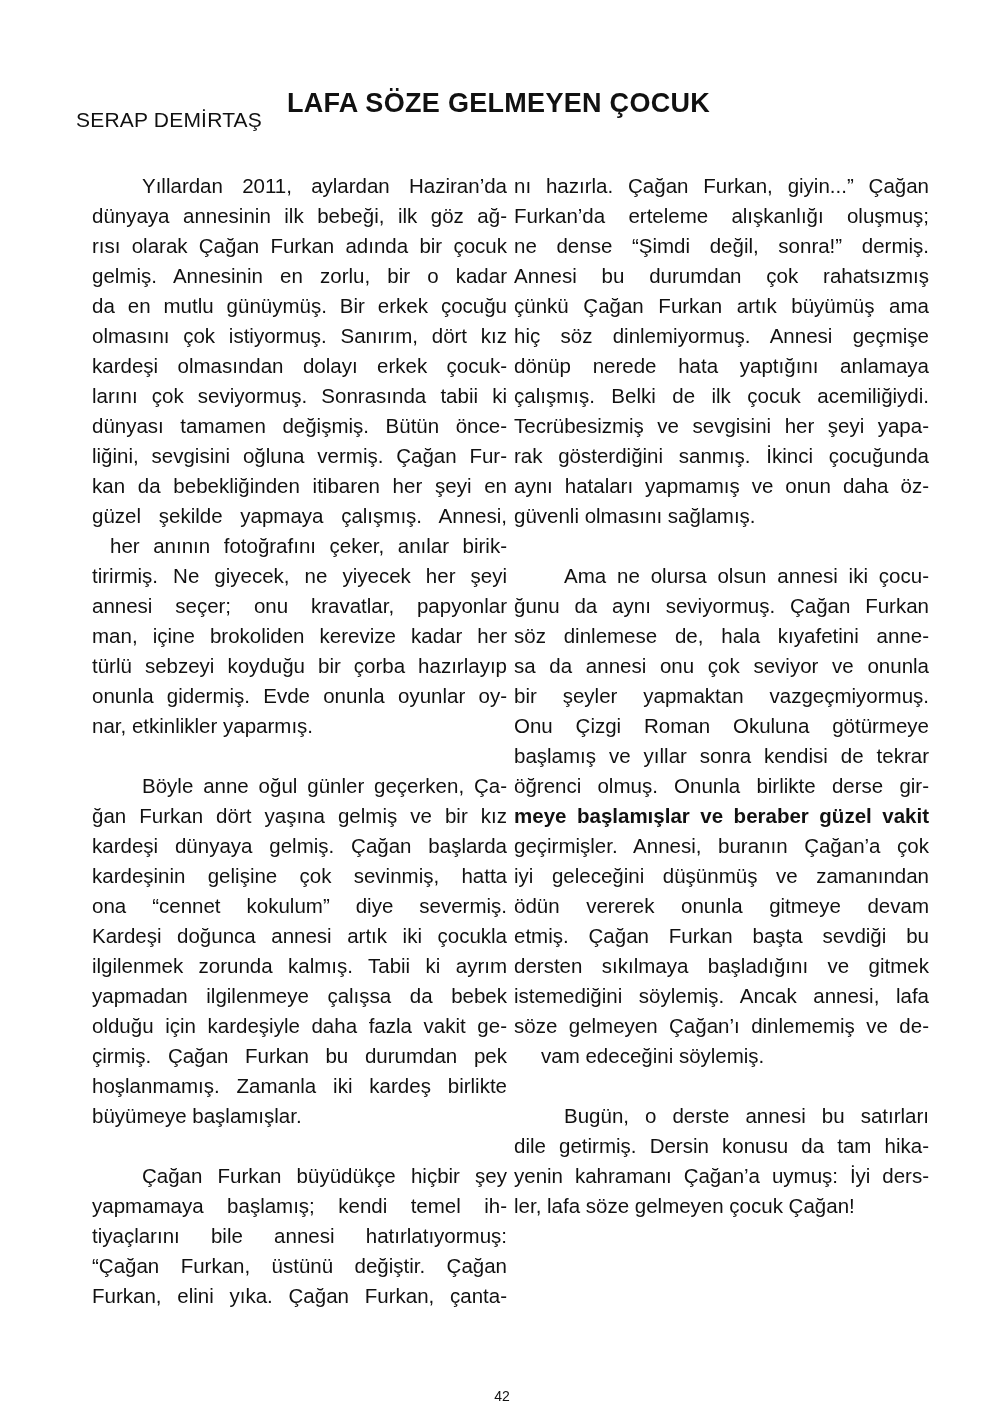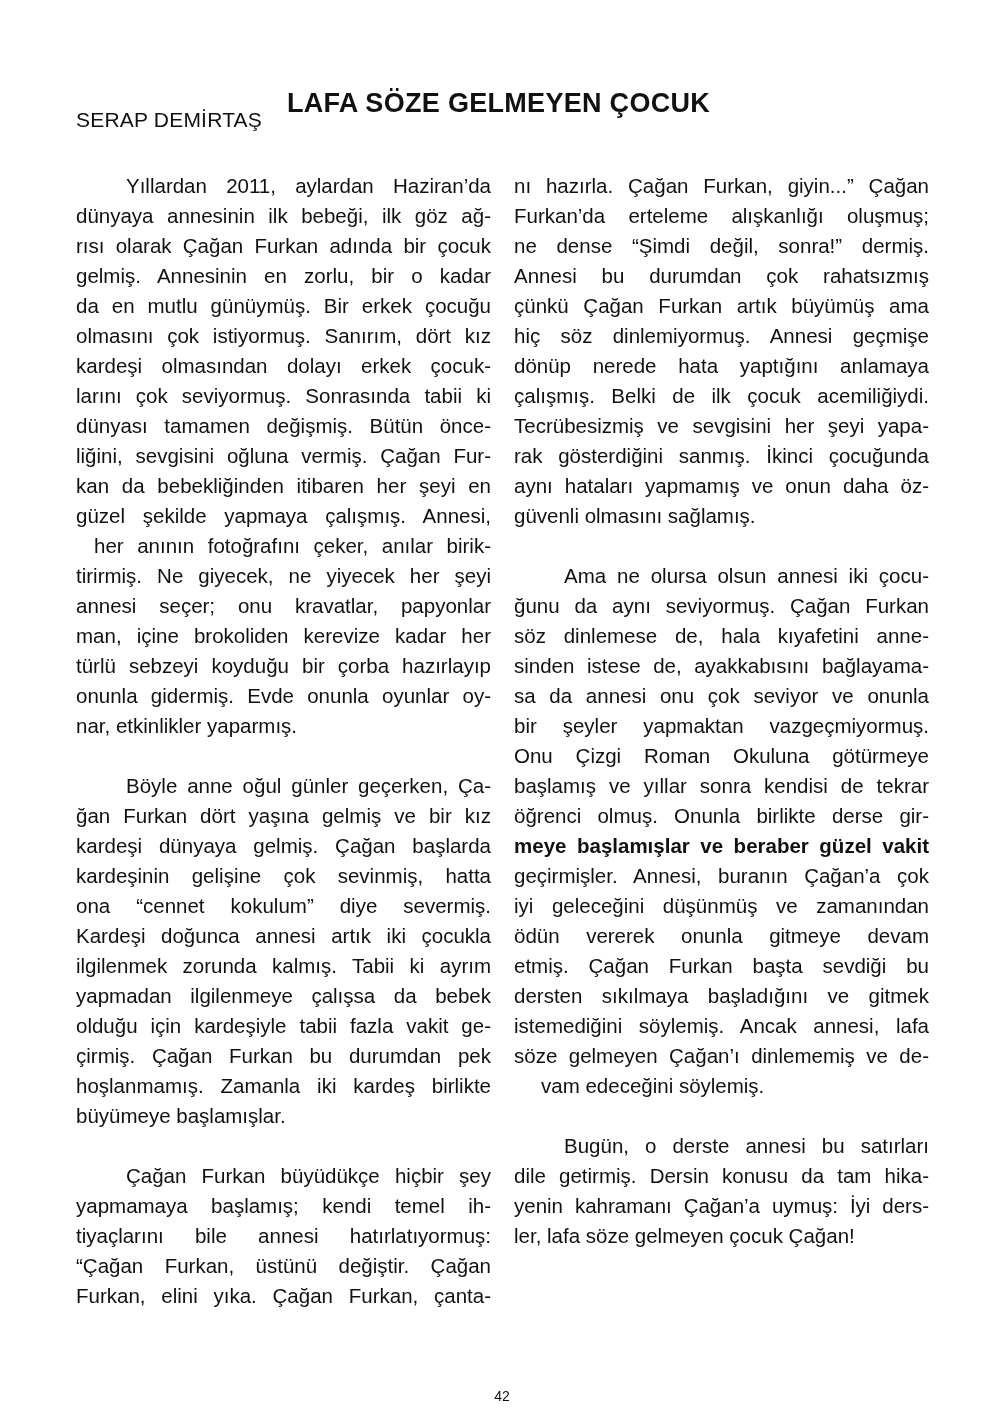--- a/index.html
+++ b/index.html
@@ -33,21 +33,21 @@
       left: 76px;
       top: 108px;
       font-size: 21px;
       letter-spacing: 0.2px;
     }
     .column {
       position: absolute;
       top: 171px;
       width: 415px;
     }
-    .col-left { left: 76px; }
+    .col-left { left: 92px; }
     .col-right { left: 514px; }
     .line {
       height: 30px;
       line-height: 30px;
       font-size: 20.5px;
       text-align: justify;
       text-align-last: justify;
       white-space: nowrap;
       overflow: visible;
     }
@@ -100,21 +100,21 @@
     <div class="gap"></div>
     <div class="paragraph">
       <div class="line indent" style="white-space: normal;">Böyle anne oğul günler geçerken, Ça-</div>
       <div class="line" style="white-space: normal;">ğan Furkan dört yaşına gelmiş ve bir kız</div>
       <div class="line" style="white-space: normal;">kardeşi dünyaya gelmiş. Çağan başlarda</div>
       <div class="line" style="white-space: normal;">kardeşinin gelişine çok sevinmiş, hatta</div>
       <div class="line" style="white-space: normal;">ona “cennet kokulum” diye severmiş.</div>
       <div class="line" style="white-space: normal;">Kardeşi doğunca annesi artık iki çocukla</div>
       <div class="line" style="white-space: normal;">ilgilenmek zorunda kalmış. Tabii ki ayrım</div>
       <div class="line" style="white-space: normal;">yapmadan ilgilenmeye çalışsa da bebek</div>
-      <div class="line" style="white-space: normal;">olduğu için kardeşiyle tabii fazla vakit ge-</div>
+      <div class="line" style="white-space: normal;">olduğu için kardeşiyle daha fazla vakit ge-</div>
       <div class="line" style="white-space: normal;">çirmiş. Çağan Furkan bu durumdan pek</div>
       <div class="line" style="white-space: normal;">hoşlanmamış. Zamanla iki kardeş birlikte</div>
       <div class="line last" style="white-space: normal;">büyümeye başlamışlar.</div>
     </div>
     <div class="gap"></div>
     <div class="paragraph">
       <div class="line indent" style="white-space: normal;">Çağan Furkan büyüdükçe hiçbir şey</div>
       <div class="line" style="white-space: normal;">yapmamaya başlamış; kendi temel ih-</div>
       <div class="line" style="white-space: normal;">tiyaçlarını bile annesi hatırlatıyormuş:</div>
       <div class="line" style="white-space: normal;">“Çağan Furkan, üstünü değiştir. Çağan</div>
@@ -134,21 +134,20 @@
       <div class="line" style="white-space: normal;">Tecrübesizmiş ve sevgisini her şeyi yapa-</div>
       <div class="line" style="white-space: normal;">rak gösterdiğini sanmış. İkinci çocuğunda</div>
       <div class="line" style="white-space: normal;">aynı hataları yapmamış ve onun daha öz-</div>
       <div class="line last" style="white-space: normal;">güvenli olmasını sağlamış.</div>
     </div>
     <div class="gap"></div>
     <div class="paragraph">
       <div class="line indent" style="white-space: normal;">Ama ne olursa olsun annesi iki çocu-</div>
       <div class="line" style="white-space: normal;">ğunu da aynı seviyormuş. Çağan Furkan</div>
       <div class="line" style="white-space: normal;">söz dinlemese de, hala kıyafetini anne-</div>
-      <div class="line" style="white-space: normal;">sinden istese de, ayakkabısını bağlayama-</div>
       <div class="line" style="white-space: normal;">sa da annesi onu çok seviyor ve onunla</div>
       <div class="line" style="white-space: normal;">bir şeyler yapmaktan vazgeçmiyormuş.</div>
       <div class="line" style="white-space: normal;">Onu Çizgi Roman Okuluna götürmeye</div>
       <div class="line" style="white-space: normal;">başlamış ve yıllar sonra kendisi de tekrar</div>
       <div class="line" style="white-space: normal;">öğrenci olmuş. Onunla birlikte derse gir-</div>
       <div class="line" style="white-space: normal; font-weight: bold;">meye başlamışlar ve beraber güzel vakit</div>
       <div class="line" style="white-space: normal;">geçirmişler. Annesi, buranın Çağan’a çok</div>
       <div class="line" style="white-space: normal;">iyi geleceğini düşünmüş ve zamanından</div>
       <div class="line" style="white-space: normal;">ödün vererek onunla gitmeye devam</div>
       <div class="line" style="white-space: normal;">etmiş. Çağan Furkan başta sevdiği bu</div>

